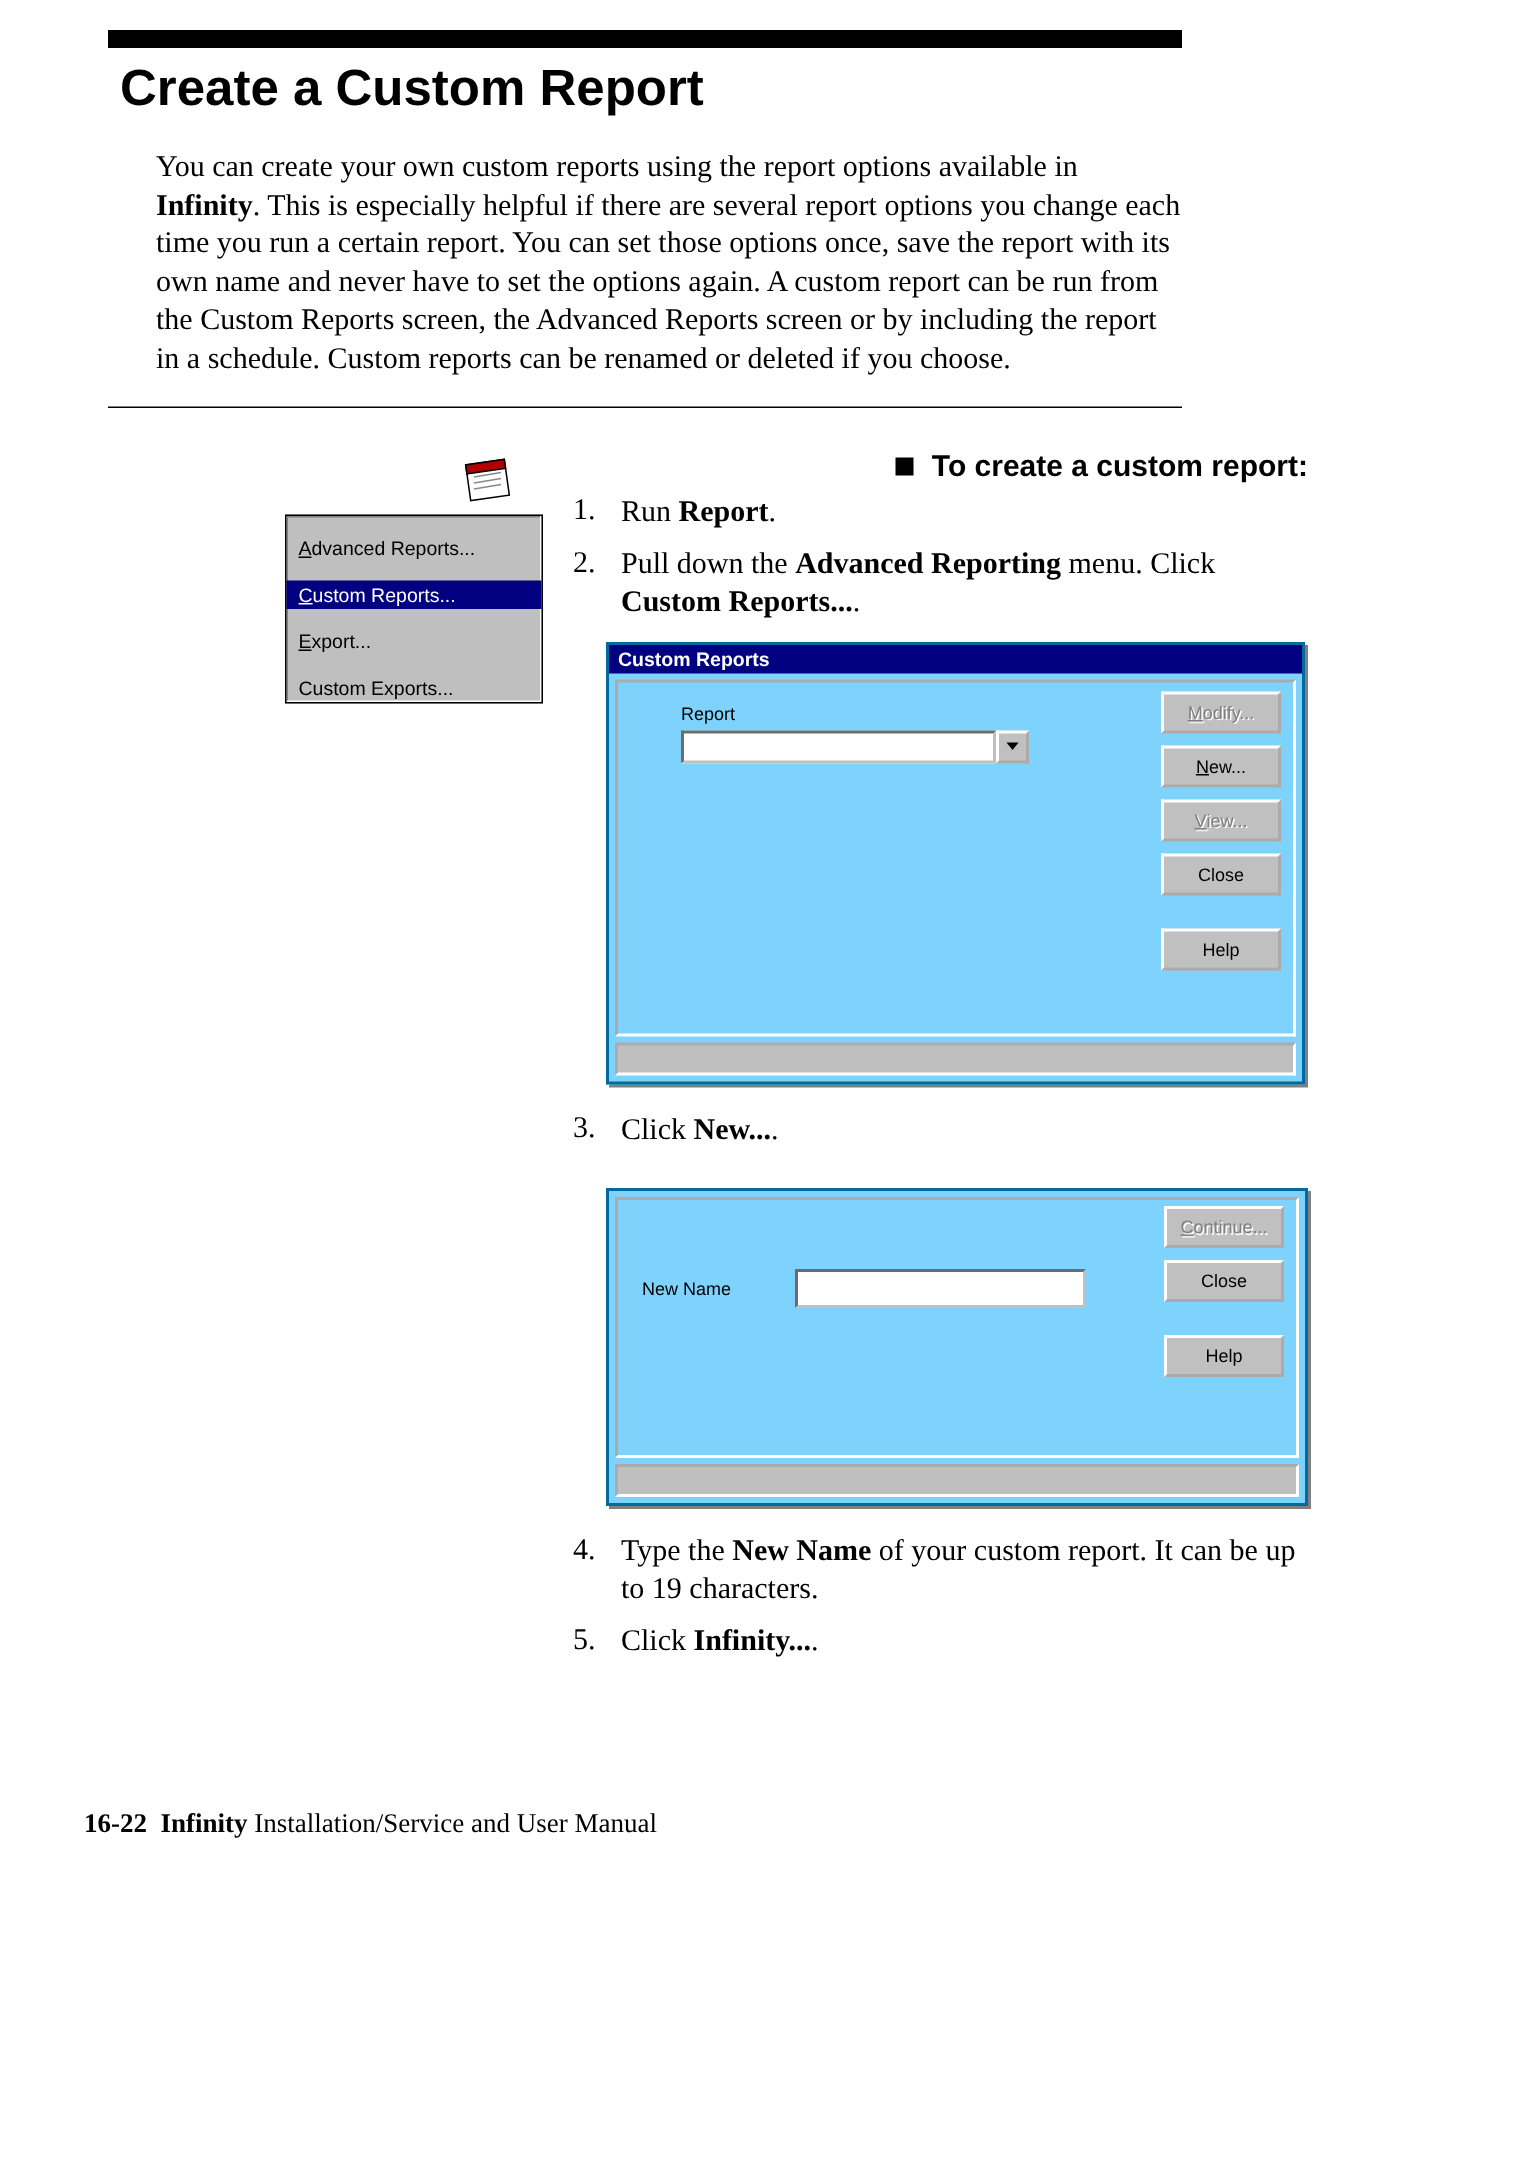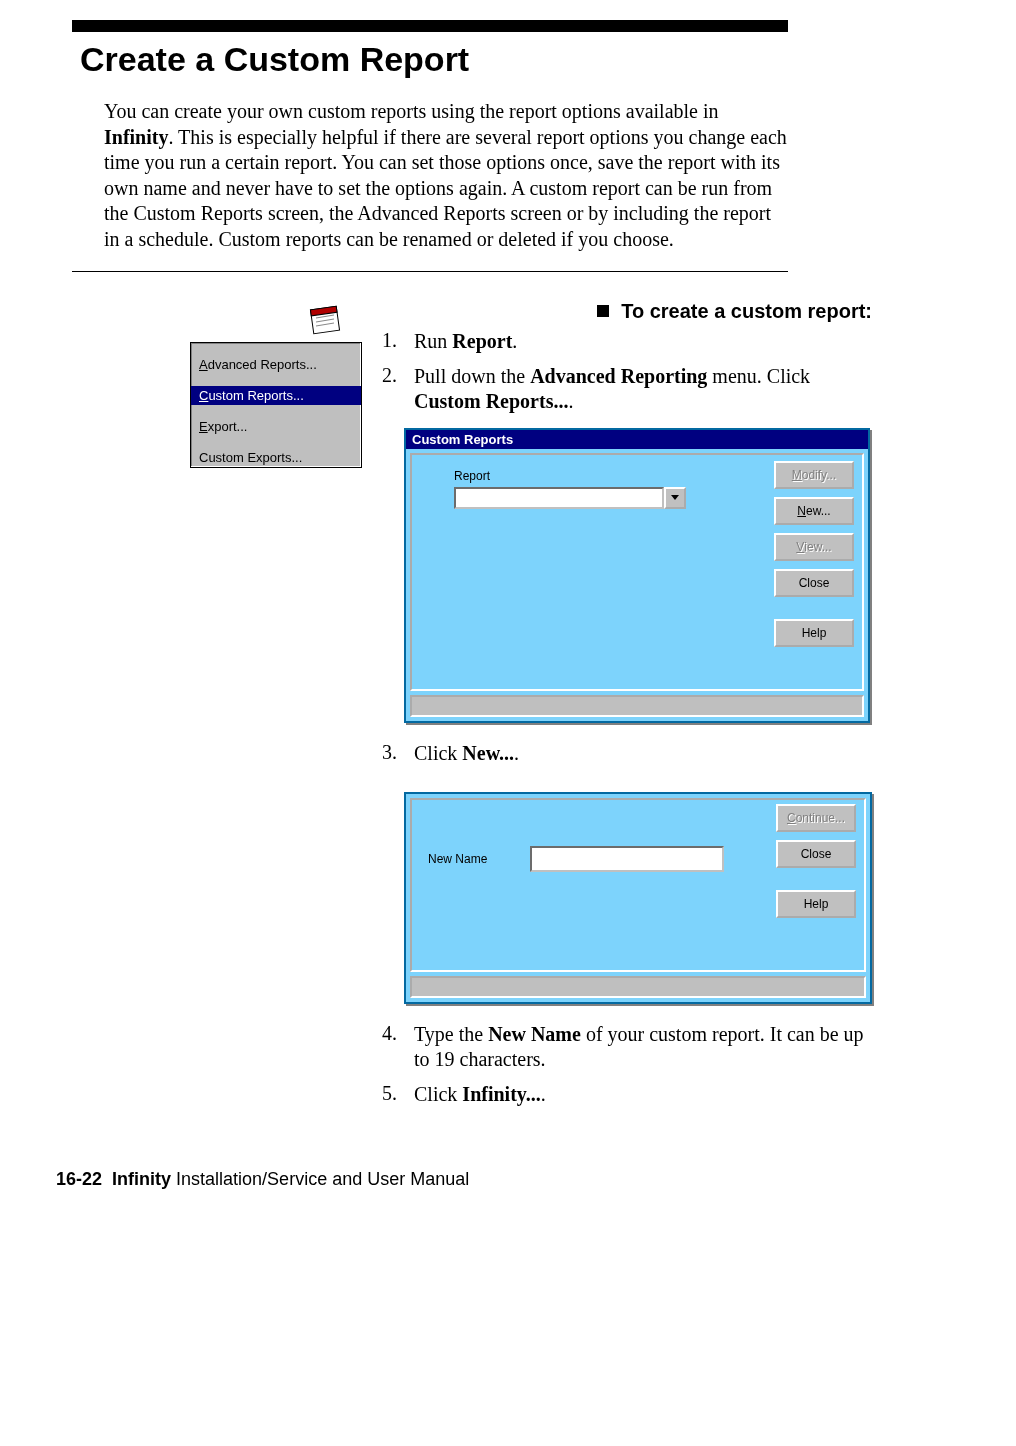--- a/index.html
+++ b/index.html
@@ -201,23 +201,23 @@
   .gap-sm{height:6px;}
 
   .edit{
     background:#fff;
     border:2px inset #c0c0c0;
     height:22px;
     width:190px;
   }
 
   .footer{
-    font-family:Liberation Sans, sans-serif;
+    font-family:Liberation Serif, serif;
     font-size:18px;
-    margin:52px 0 26px 56px;
+    margin:88px 0 26px 56px;
   }
   .footer b{font-weight:bold;}
 </style>
 </head>
 <body>
 
 <div class="page">
   <div class="black-bar"></div>
 
   <div class="title">Create a Custom Report</div>

